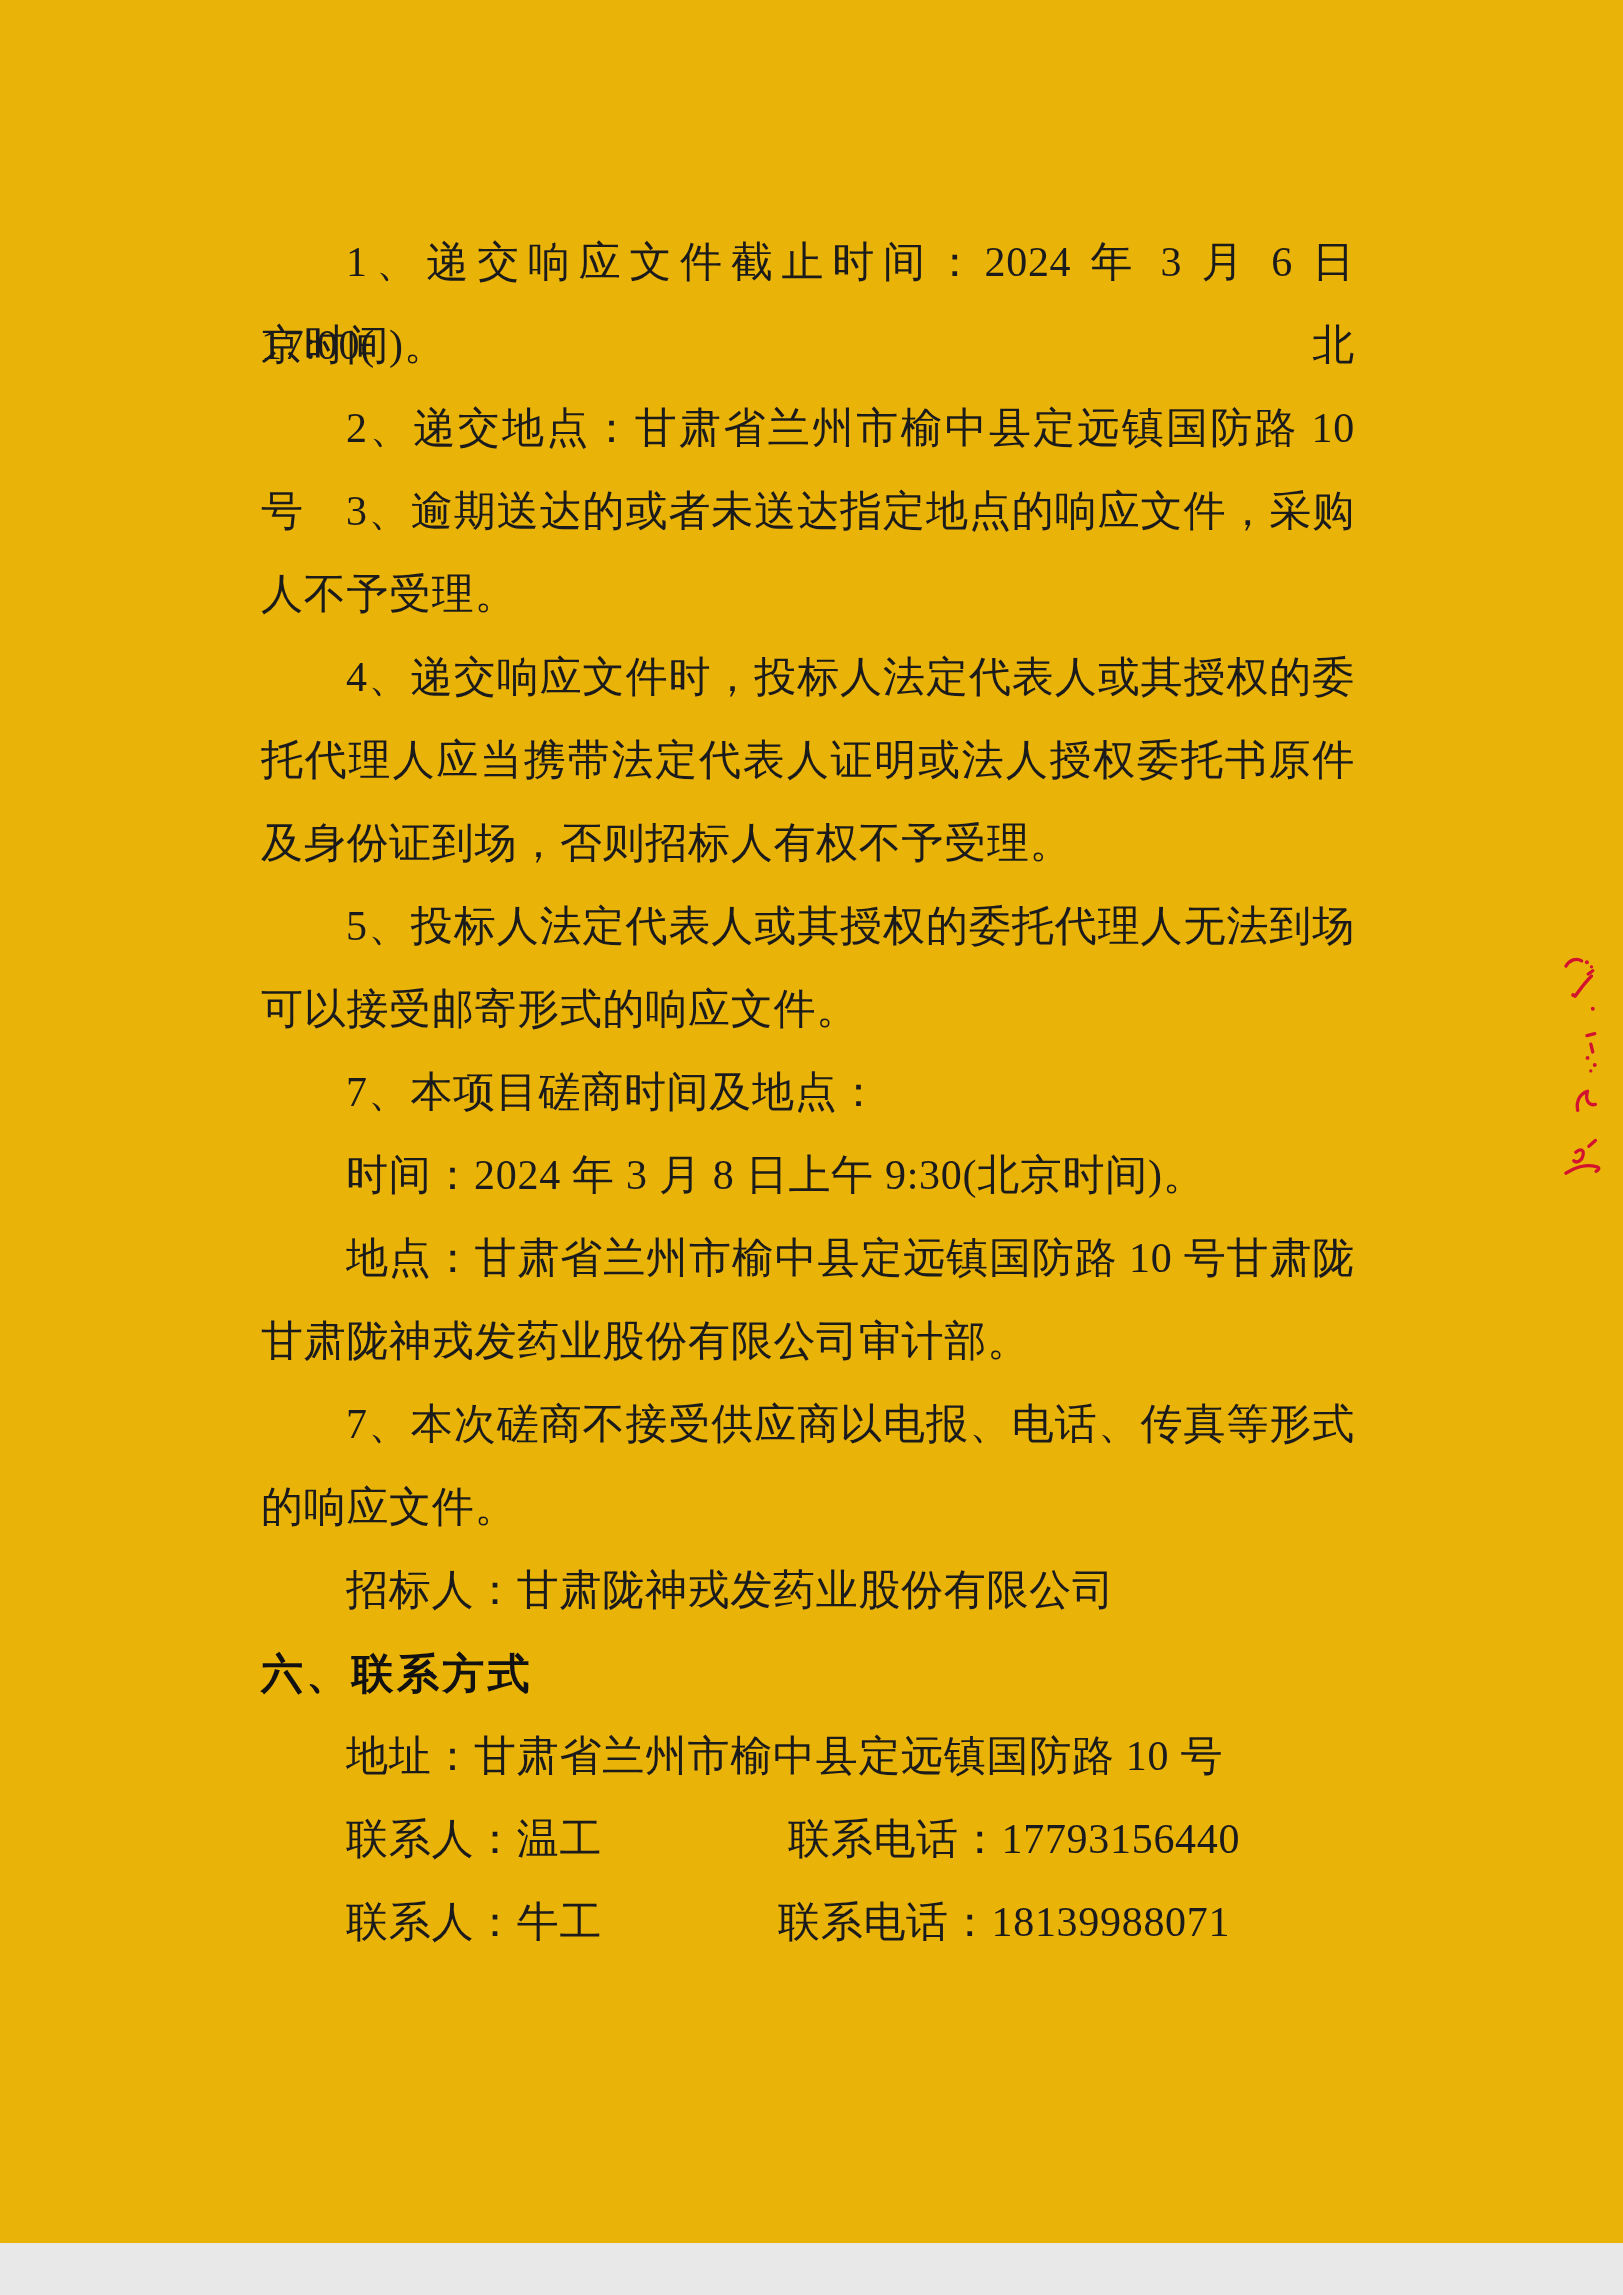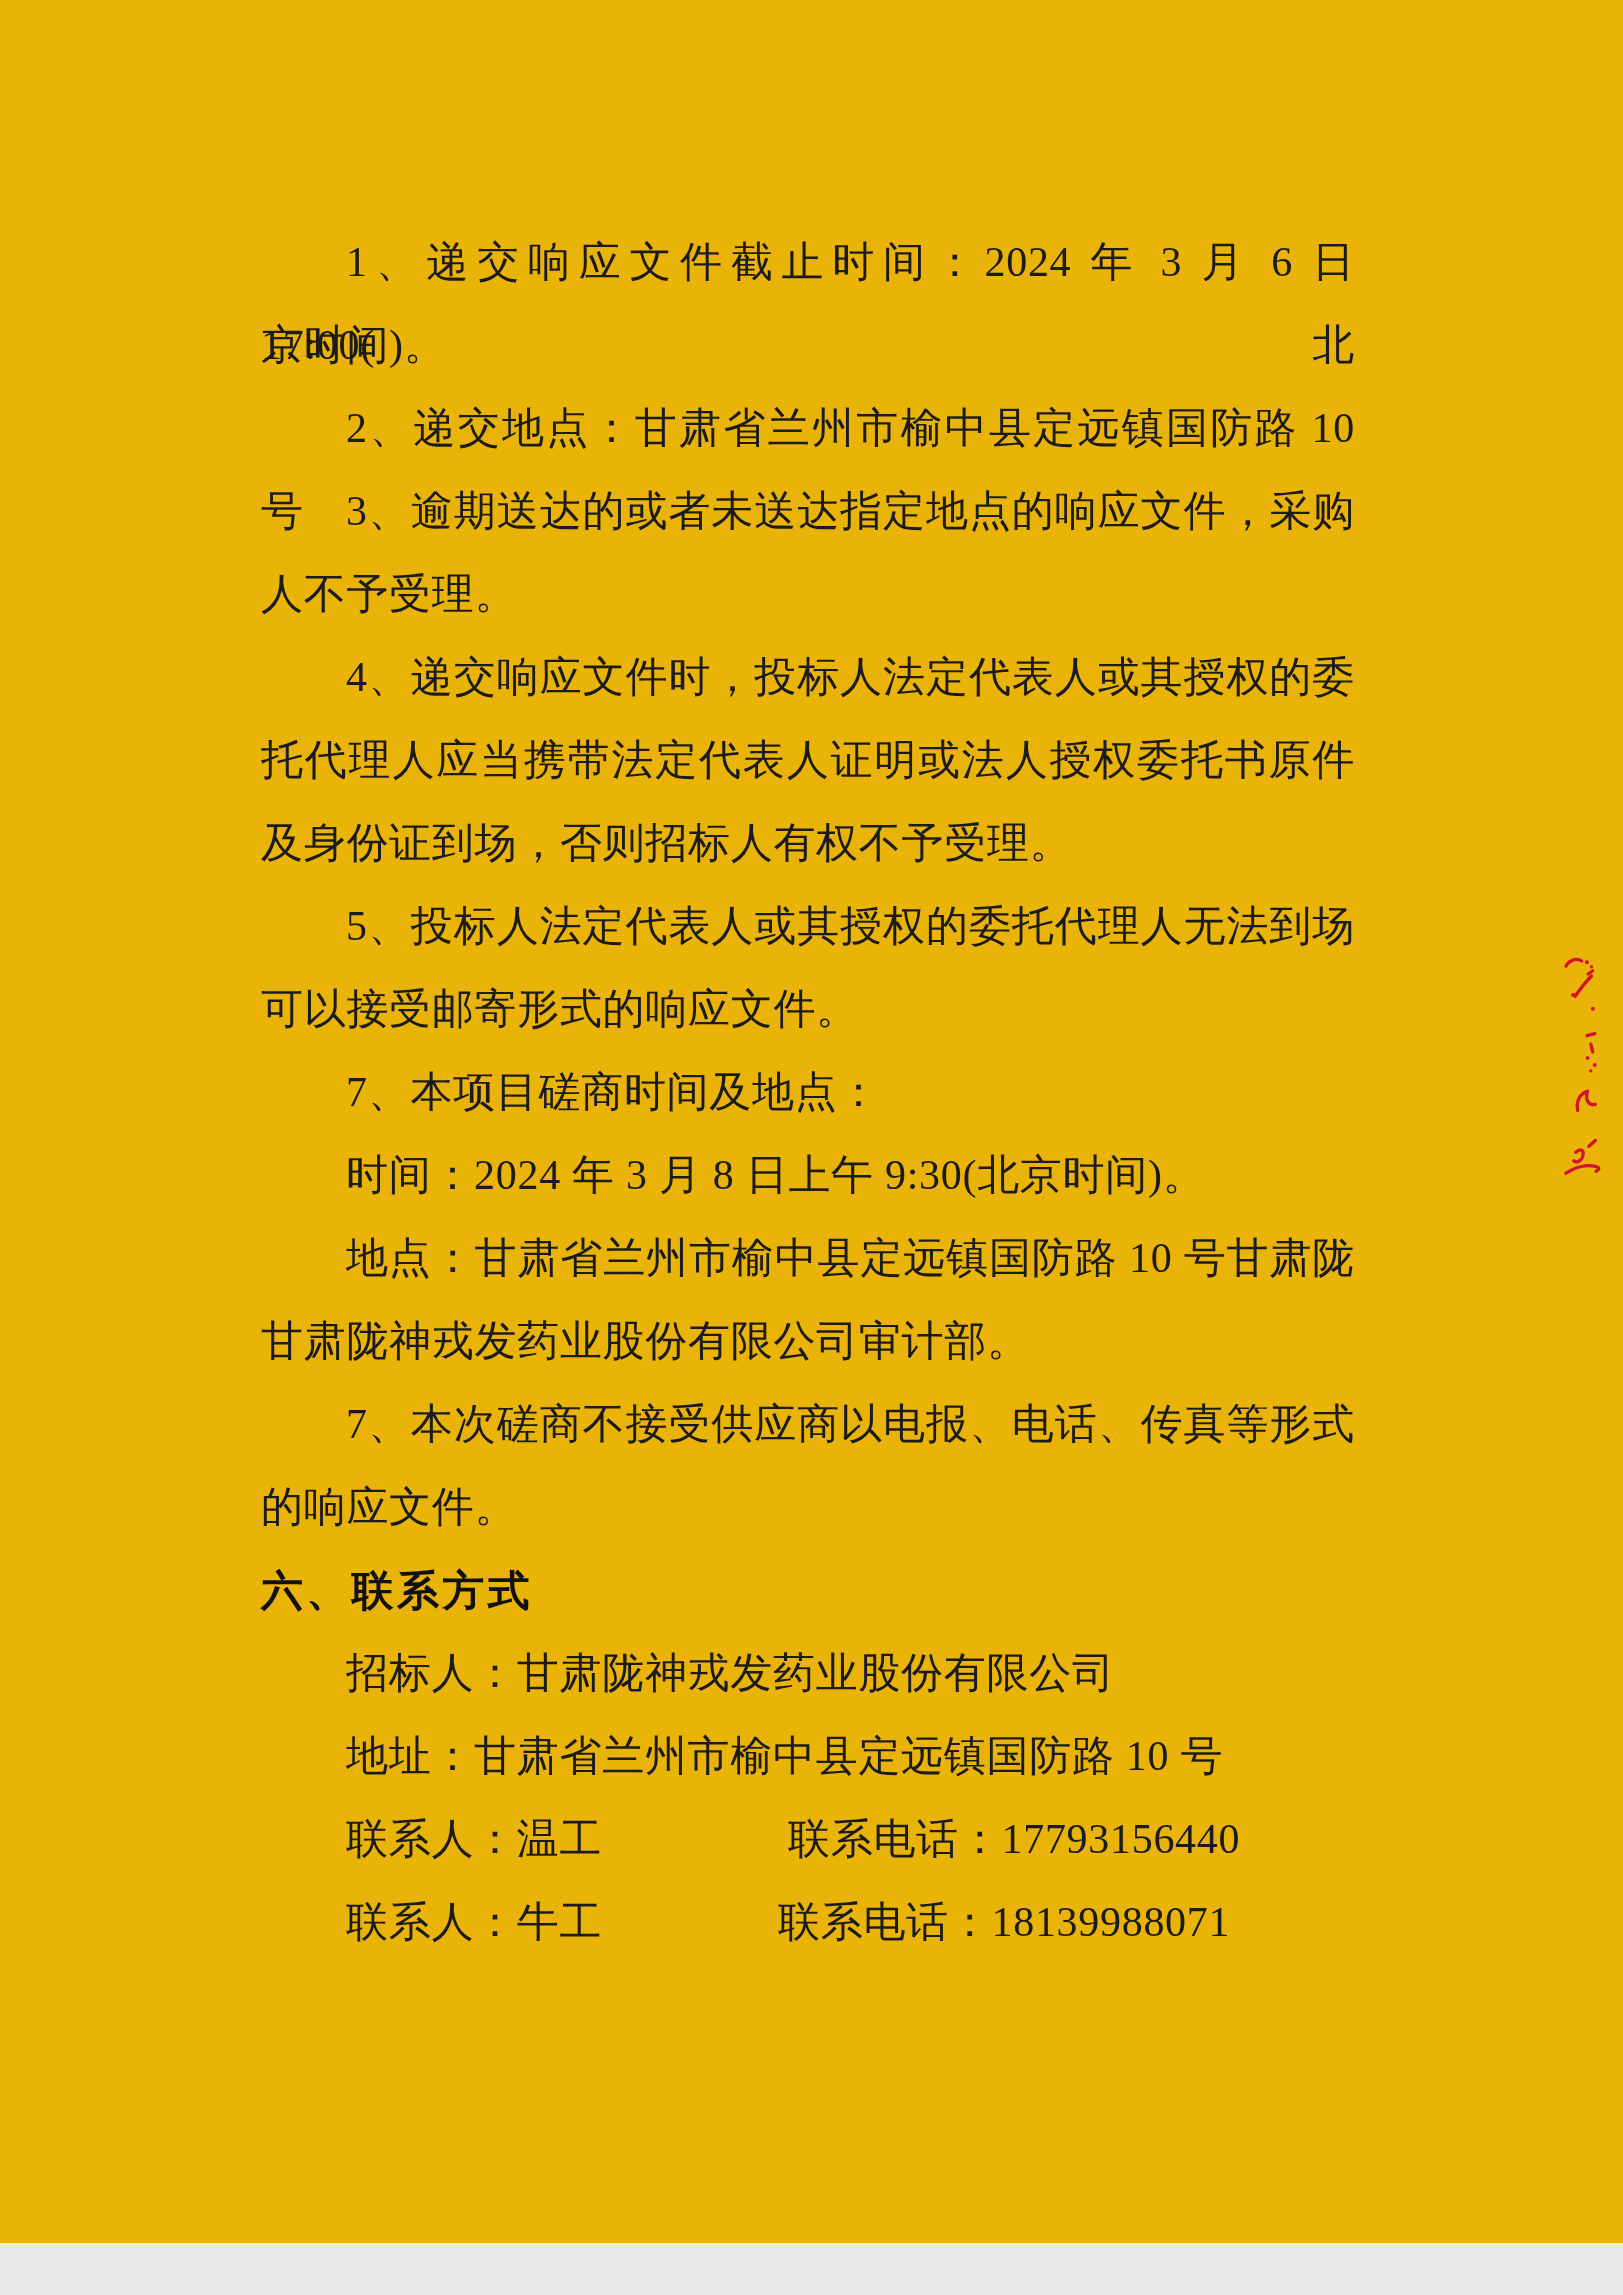--- a/index.html
+++ b/index.html
@@ -76,23 +76,23 @@
     <div class="ln">及身份证到场，否则招标人有权不予受理。</div>
     <div class="ln indent justify">5、投标人法定代表人或其授权的委托代理人无法到场</div>
     <div class="ln">可以接受邮寄形式的响应文件。</div>
     <div class="ln indent">7、本项目磋商时间及地点：</div>
     <div class="ln indent">时间：2024 年 3 月 8 日上午 9:30(北京时间)。</div>
     <div class="ln indent justify">地点：甘肃省兰州市榆中县定远镇国防路 10 号甘肃陇</div>
     <div class="ln">甘肃陇神戎发药业股份有限公司审计部。</div>
     <div class="ln indent justify">7、本次磋商不接受供应商以电报、电话、传真等形式</div>
     <div class="ln">的响应文件。</div>
 
+    <div class="ln indent">招标人：甘肃陇神戎发药业股份有限公司</div>
+
     <div class="ln heading">六、联系方式</div>
-
-    <div class="ln indent">招标人：甘肃陇神戎发药业股份有限公司</div>
     <div class="ln indent">地址：甘肃省兰州市榆中县定远镇国防路 10 号</div>
 
     <div class="ln indent contact-row">
       <span>联系人：温工</span>
       <span class="phone phone-1">联系电话：17793156440</span>
     </div>
 
     <div class="ln indent contact-row">
       <span>联系人：牛工</span>
       <span class="phone phone-2">联系电话：18139988071</span>

